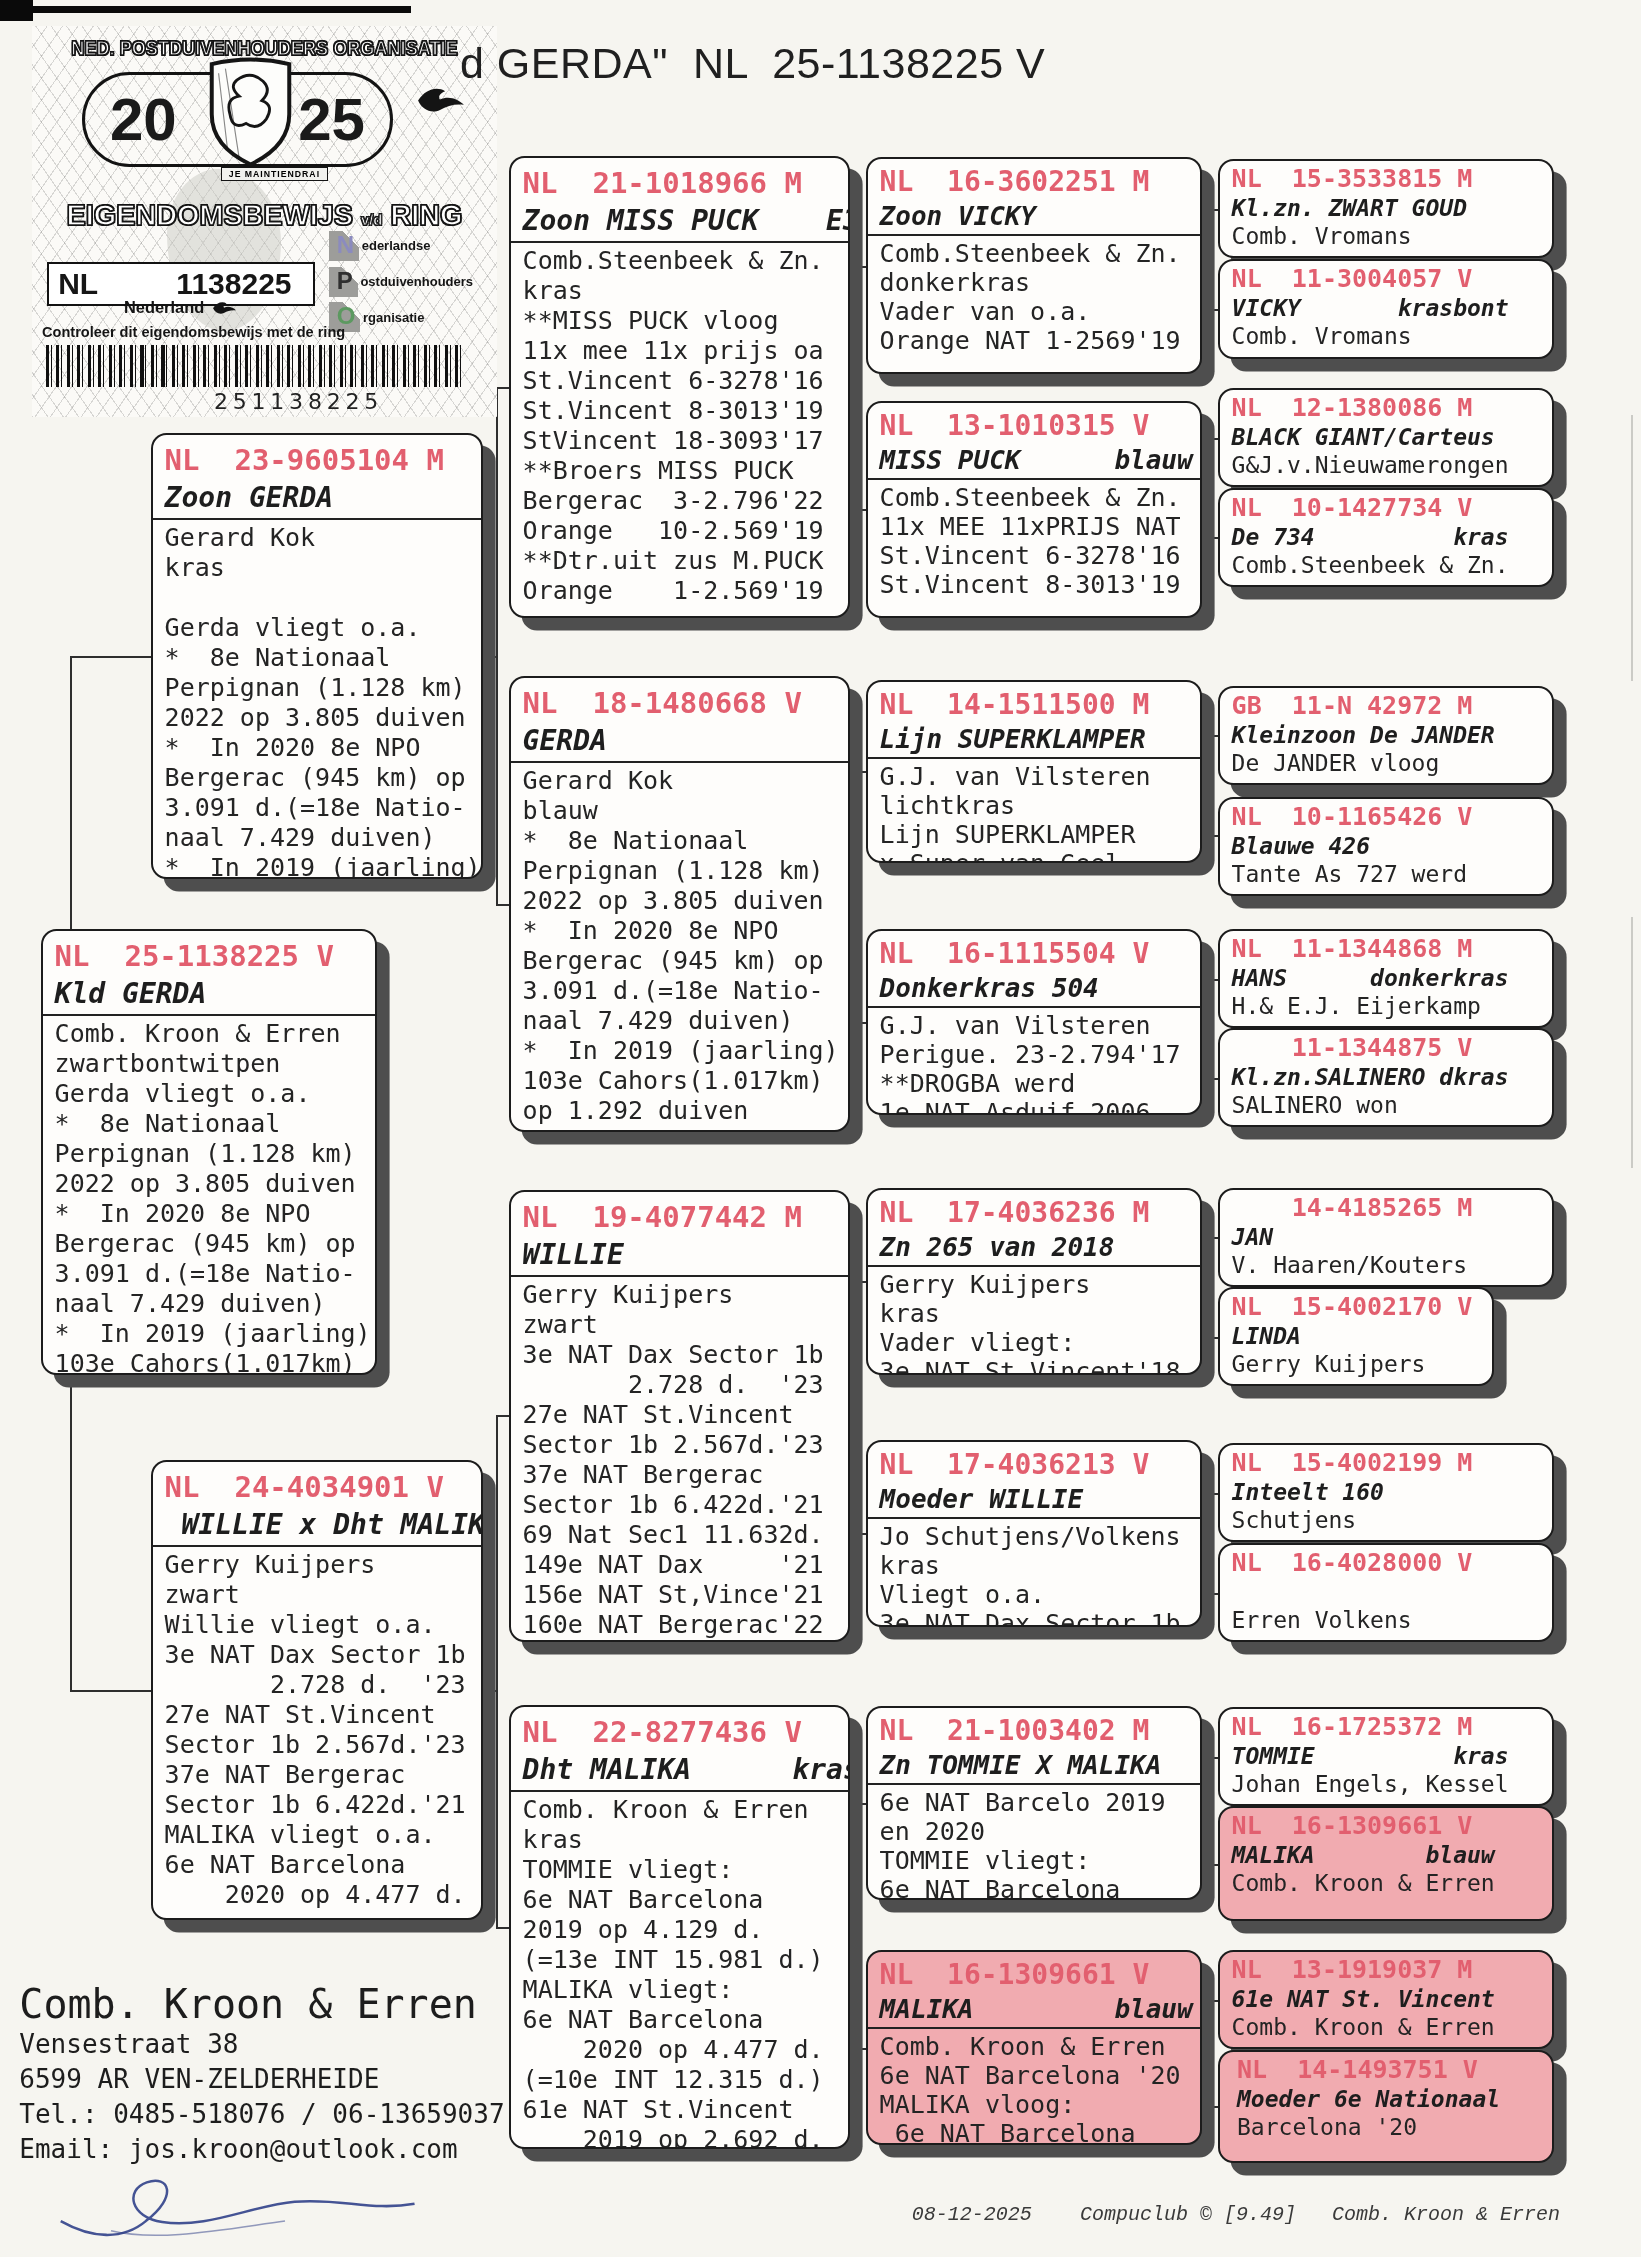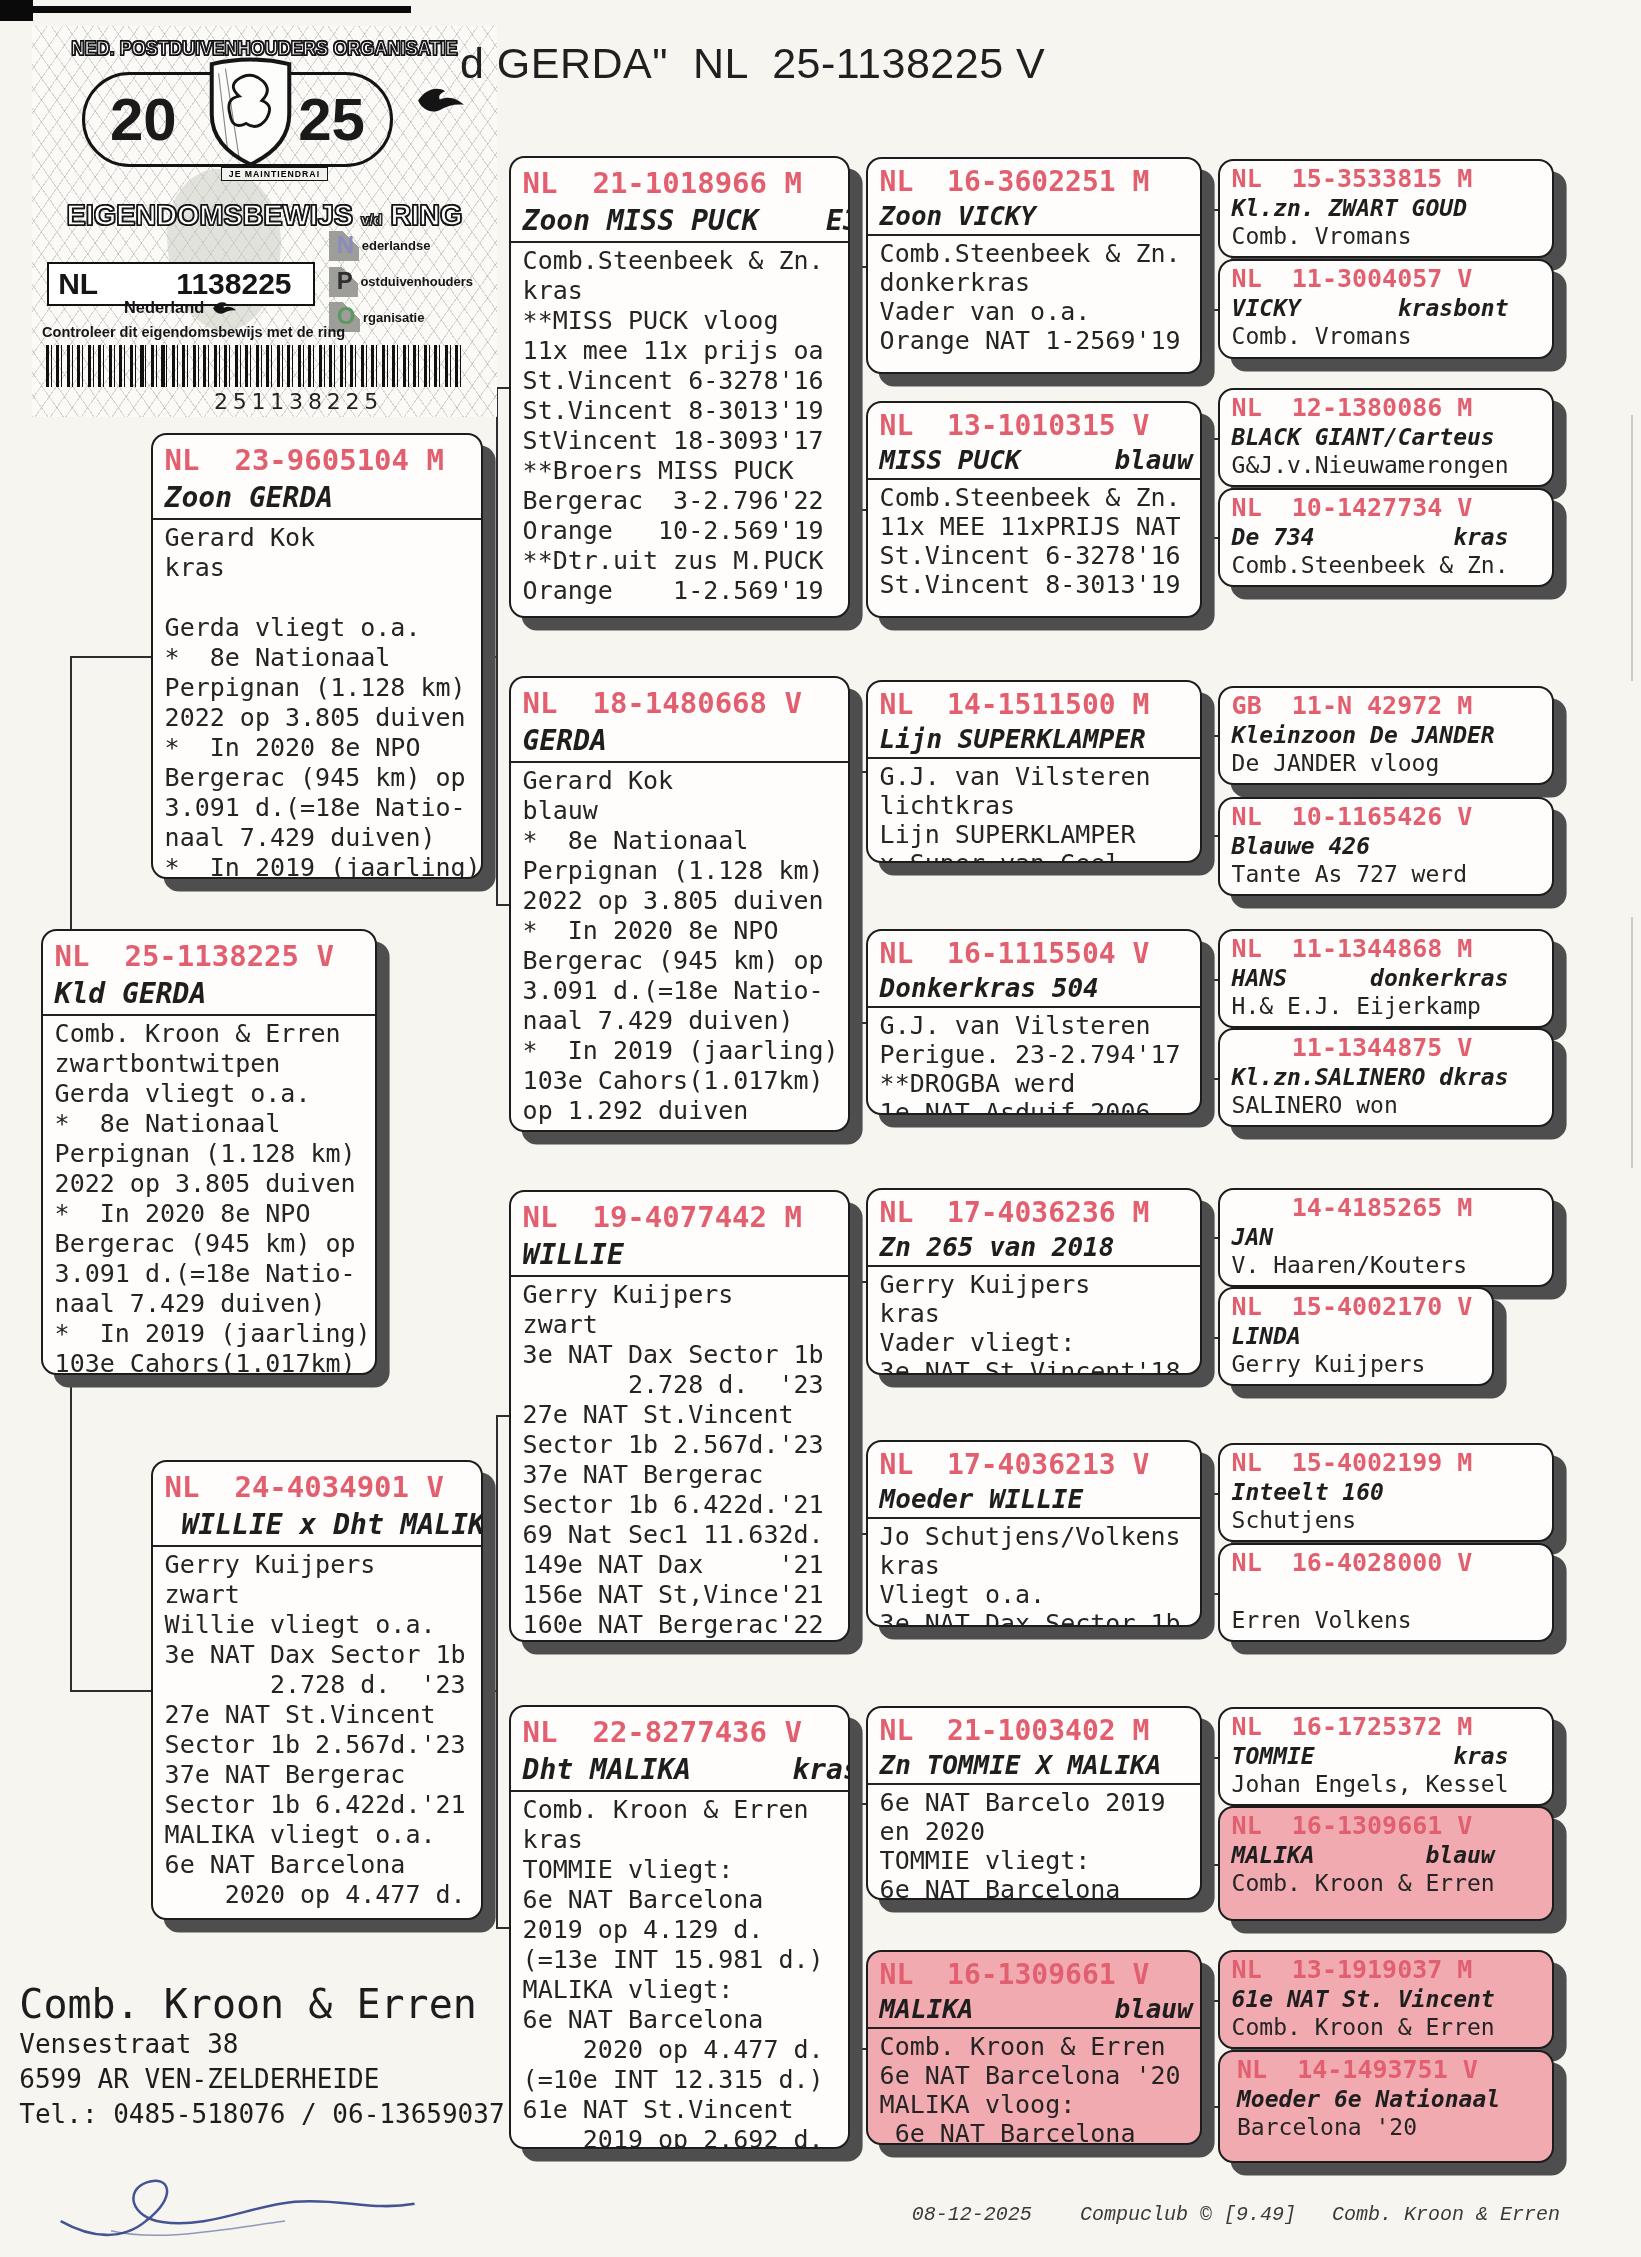--- a/index.html
+++ b/index.html
@@ -468,20 +468,21 @@
         <div class="bx-sub">Moeder 6e Nationaal</div>
         <div class="bx-body">Barcelona '20</div>
       </div>
     </div>
 
   <div class="owner">
     <div class="owner-name">Comb. Kroon &amp; Erren</div>
     <div class="owner-line">Vensestraat 38</div>
     <div class="owner-line">6599 AR VEN-ZELDERHEIDE</div>
     <div class="owner-line">Tel.: 0485-518076 / 06-13659037</div>
+    <div class="owner-line">Email: jos.kroon@outlook.com</div>
   </div>
 
   <svg class="signature" width="377" height="97" viewBox="0 0 390 100">
     <path d="M8 62 C40 80 72 82 96 62 C130 36 120 14 97 22 C74 30 80 58 113 63 C160 70 205 46 250 42 C298 38 330 52 374 44" stroke="#2b3c86" stroke-width="2.6" fill="none" opacity=".88"></path>
     <path d="M60 72 C110 84 180 70 240 62" stroke="#2b3c86" stroke-width="1.6" fill="none" opacity=".5"></path>
   </svg>
 
   <div class="footer">
     <span>08-12-2025</span><span>    </span><span>Compuclub © [9.49]</span><span>   </span><span>Comb. Kroon &amp; Erren</span>
   </div>

